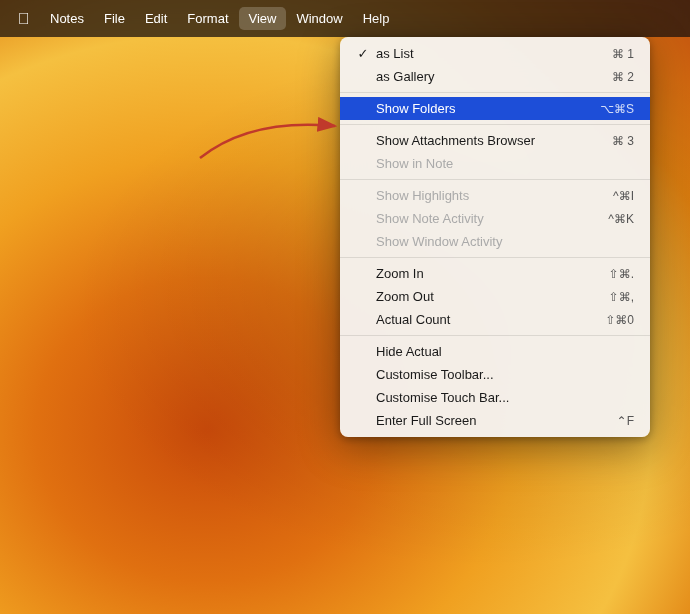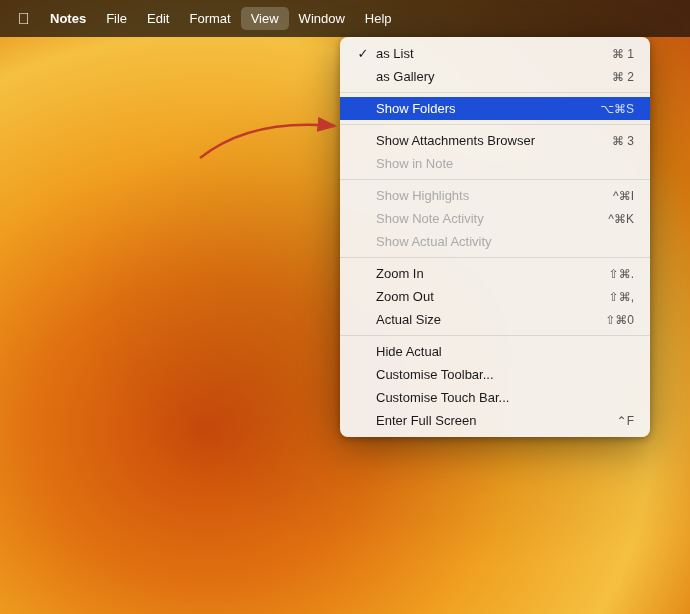--- a/index.html
+++ b/index.html
@@ -47,21 +47,21 @@
     .menu-bar-item {
       color: #fff;
       font-size: 13px;
       padding: 4px 10px;
       border-radius: 5px;
       cursor: default;
       white-space: nowrap;
     }
 
     .menu-bar-item.bold {
-      font-weight: 700;
+      font-weight: 400;
     }
 
     .menu-bar-item.active {
       background: rgba(255,255,255,0.2);
     }
 
     .apple-logo {
       font-size: 16px;
       padding: 4px 10px;
       color: #fff;
@@ -221,21 +221,21 @@
     <div class="menu-item-left">
       <span class="checkmark"></span>
       <span>Show Note Activity</span>
     </div>
     <span class="shortcut">^⌘K</span>
   </div>
 
   <div class="menu-item disabled">
     <div class="menu-item-left">
       <span class="checkmark"></span>
-      <span>Show Actual Activity</span>
+      <span>Show Window Activity</span>
     </div>
     <span class="shortcut"></span>
   </div>
 
   <div class="menu-separator"></div>
 
   <div class="menu-item">
     <div class="menu-item-left">
       <span class="checkmark"></span>
       <span>Zoom In</span>
@@ -247,21 +247,21 @@
     <div class="menu-item-left">
       <span class="checkmark"></span>
       <span>Zoom Out</span>
     </div>
     <span class="shortcut">⇧⌘,</span>
   </div>
 
   <div class="menu-item">
     <div class="menu-item-left">
       <span class="checkmark"></span>
-      <span>Actual Size</span>
+      <span>Actual Count</span>
     </div>
     <span class="shortcut">⇧⌘0</span>
   </div>
 
   <div class="menu-separator"></div>
 
   <div class="menu-item">
     <div class="menu-item-left">
       <span class="checkmark"></span>
       <span>Hide Actual</span>

